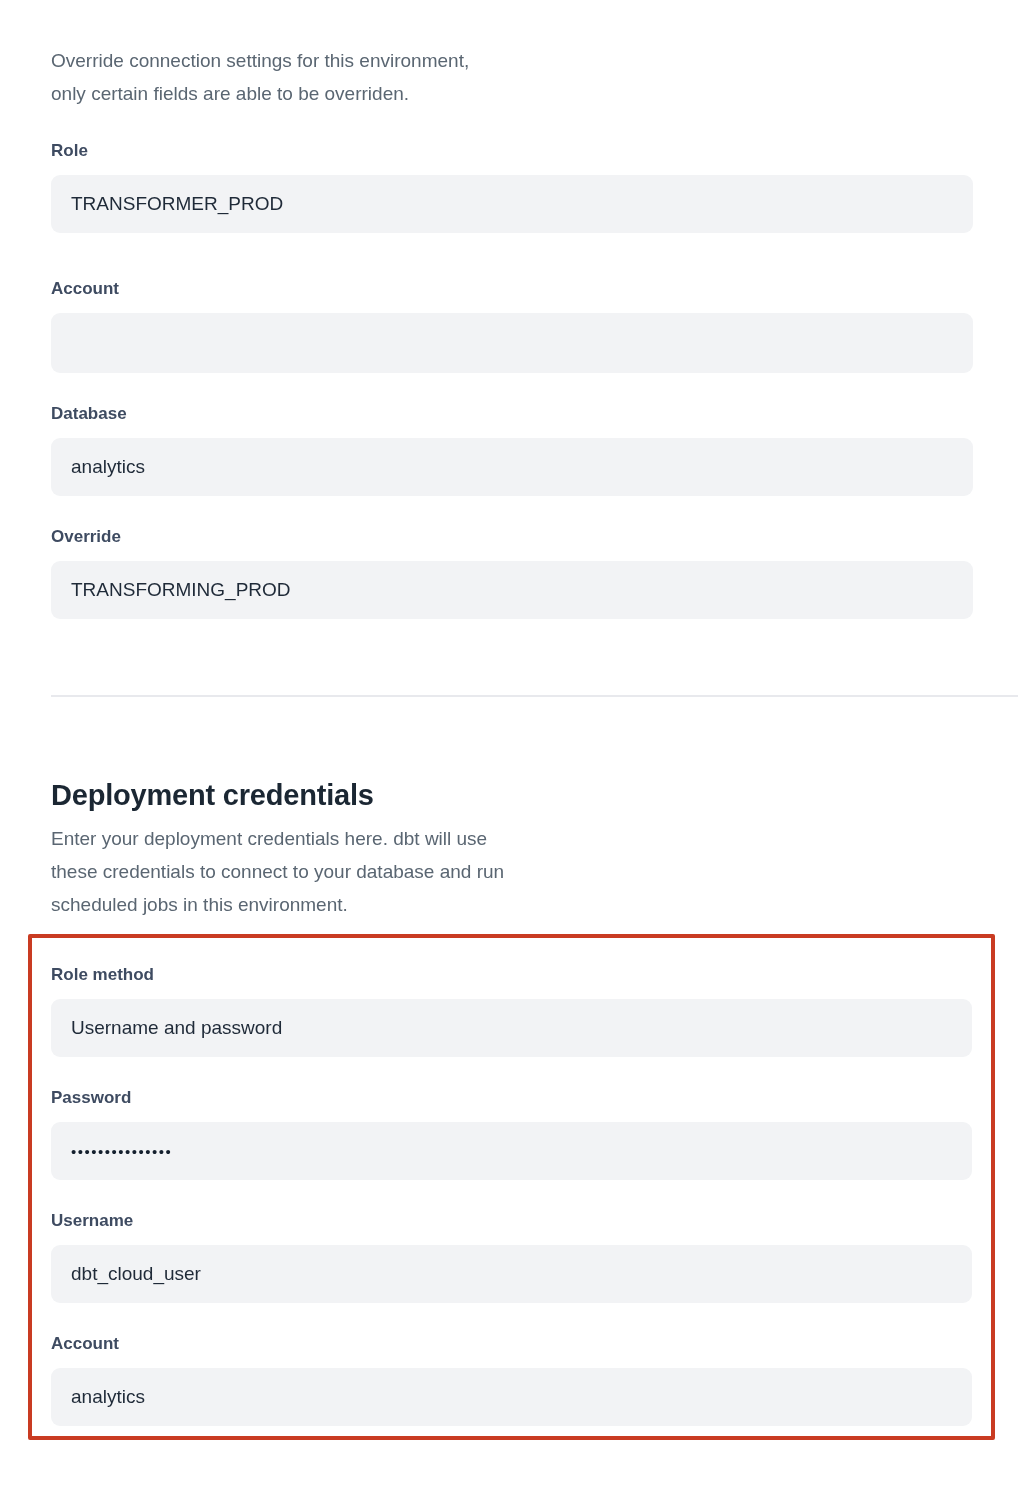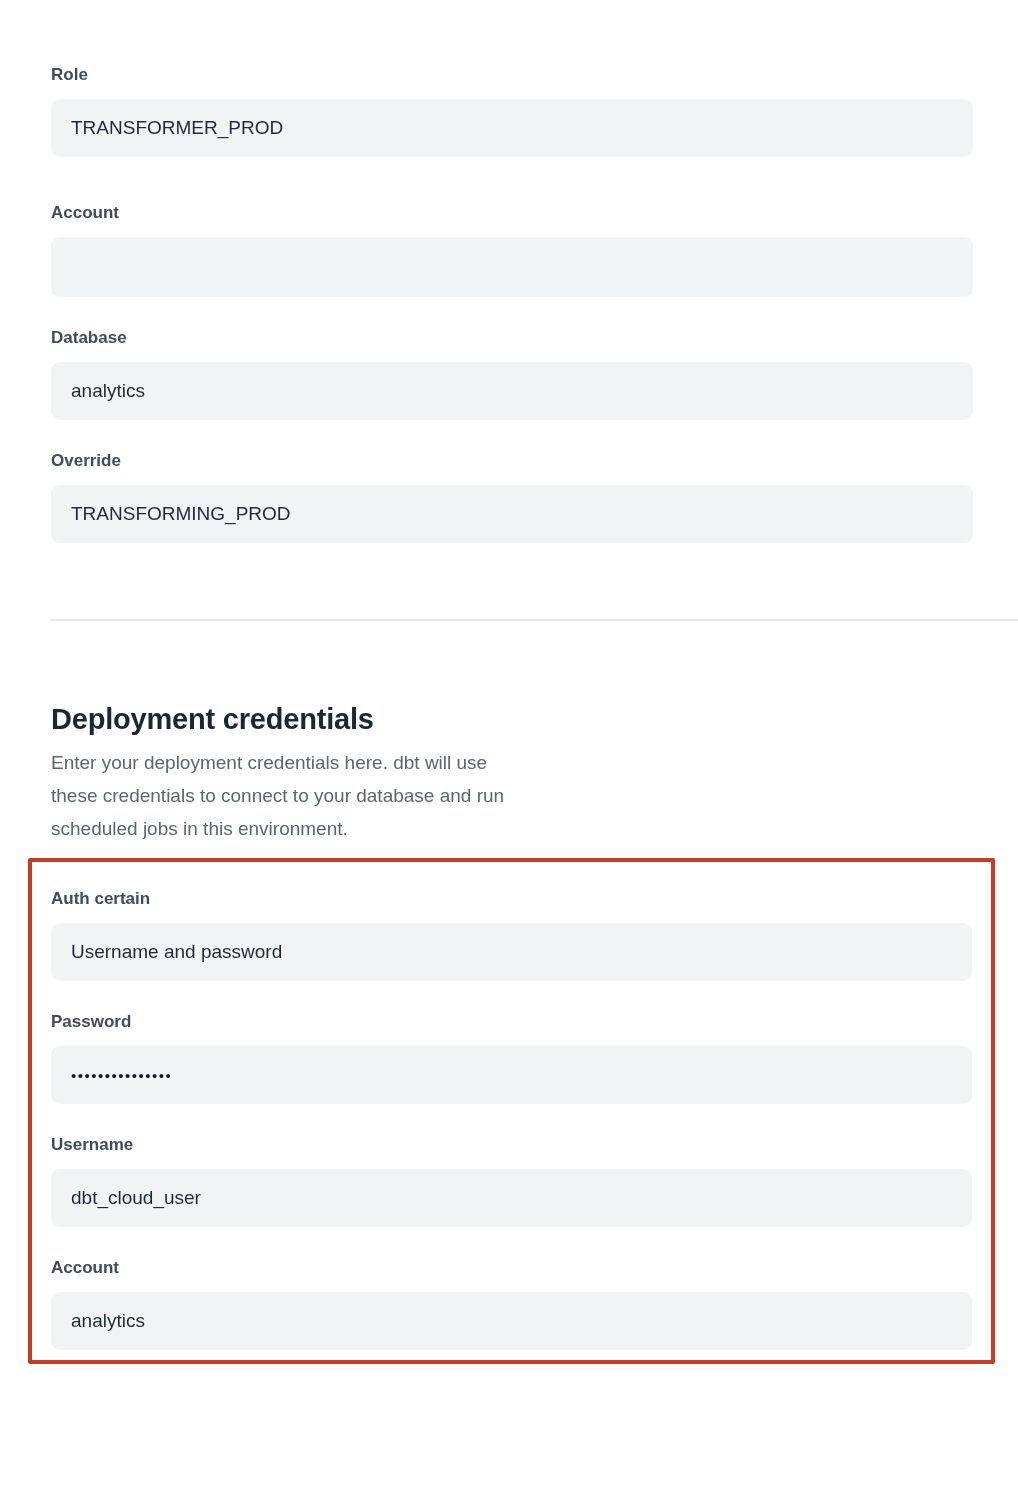--- a/index.html
+++ b/index.html
@@ -80,20 +80,22 @@
   .highlight-box .field.first {
     margin-top: 0;
   }
 </style>
 </head>
 <body>
 
 <div class="page">
 
   <section>
+    <p class="section-desc">Override connection settings for this environment,
+only certain fields are able to be overriden.</p>
 
     <div class="field">
       <label class="field-label">Role</label>
       <input class="field-input" type="text" value="TRANSFORMER_PROD" style="">
     </div>
 
     <div class="field first">
       <label class="field-label">Account</label>
       <input class="field-input tall" type="text" value="" style="">
     </div>
@@ -115,21 +117,21 @@
     <div class="section-2-title-wrap">
       <h1 class="section-title">Deployment credentials</h1>
       <p class="section-desc">Enter your deployment credentials here. dbt will use
 these credentials to connect to your database and run
 scheduled jobs in this environment.</p>
     </div>
 
     <div class="highlight-box" style="border-color: rgb(201, 59, 34);">
 
       <div class="field first">
-        <label class="field-label">Auth certain</label>
+        <label class="field-label">Role method</label>
         <input class="field-input" type="text" value="Username and password" style="">
       </div>
 
       <div class="field">
         <label class="field-label">Password</label>
         <input class="field-input dots" type="text" value="•••••••••••••••" style="">
       </div>
 
       <div class="field">
         <label class="field-label">Username</label>

